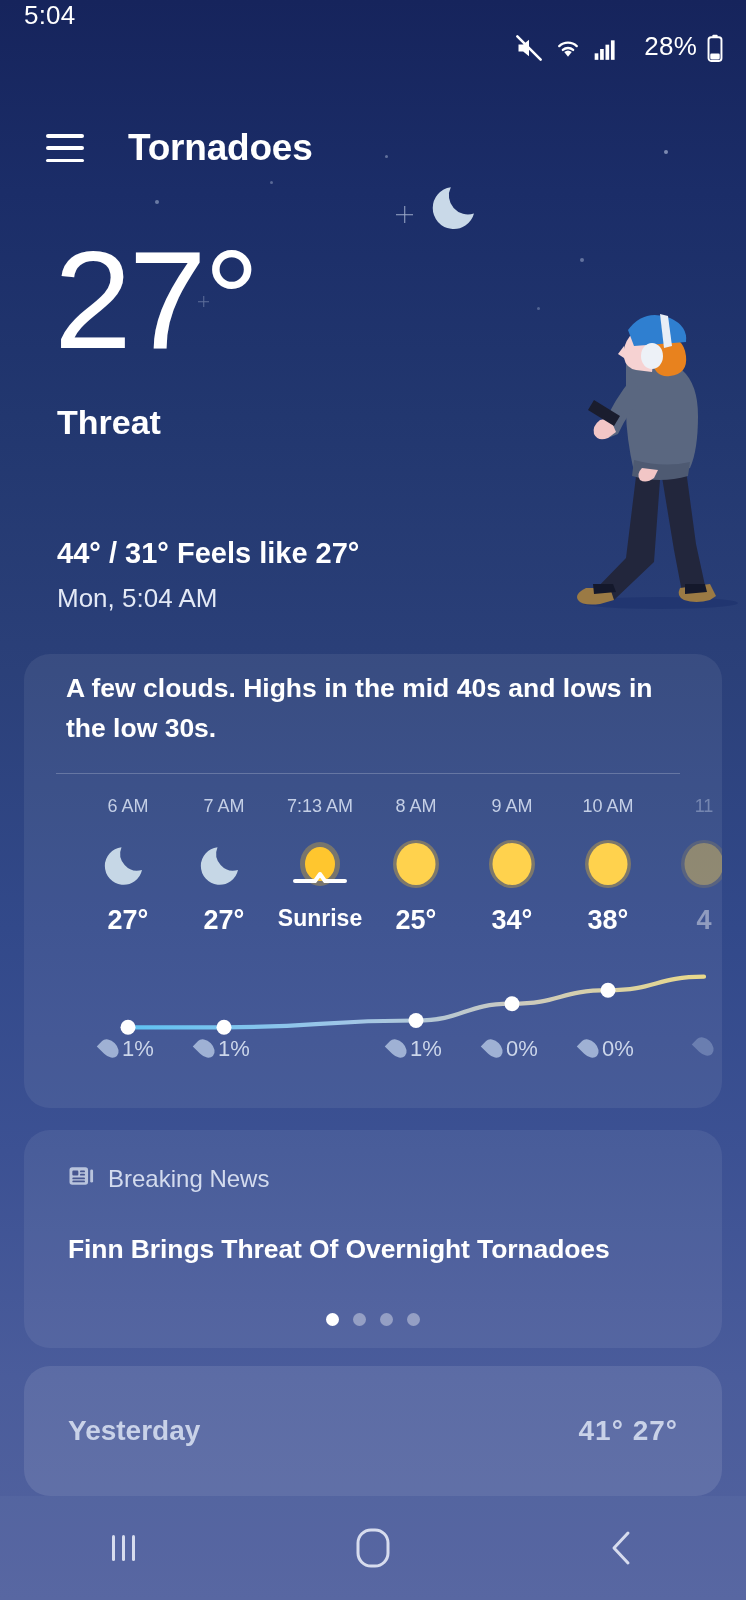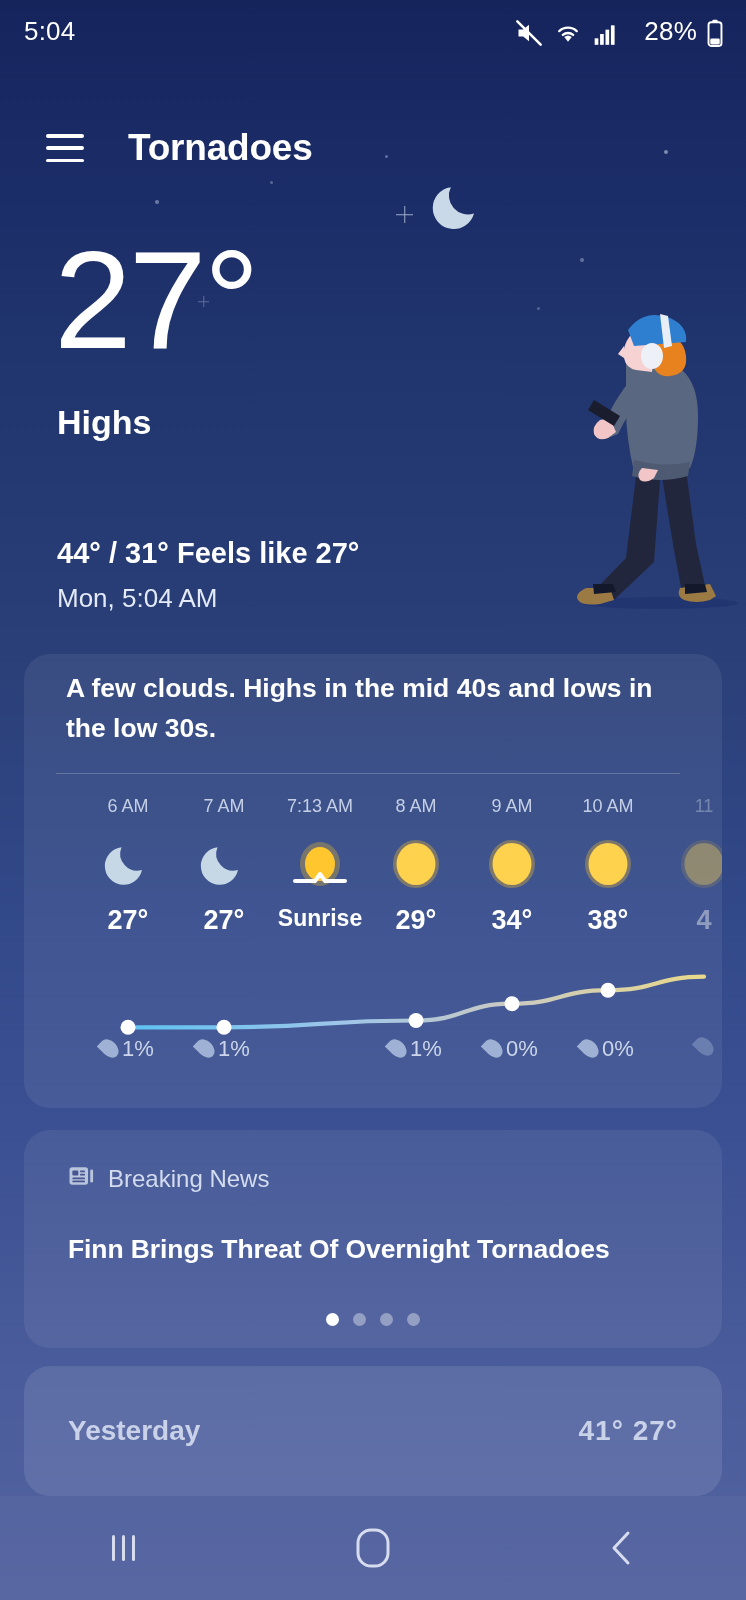--- a/index.html
+++ b/index.html
@@ -29,21 +29,21 @@
   .star-plus { position:absolute; opacity:.7; }
   .star-plus::before, .star-plus::after {
     content:""; position:absolute; background:#d4dff2;
   }
   .star-plus::before { width:100%; height:1.5px; top:50%; left:0; transform:translateY(-50%); }
   .star-plus::after  { height:100%; width:1.5px; left:50%; top:0; transform:translateX(-50%); }
 
   
   .statusbar {
     position:absolute; top:0; left:0; right:0; height:62px;
-    display:flex; align-items:center; justify-content:space-between;
+    display:flex; justify-content:space-between;
     padding:0 22px 0 24px;
     font-size:26px; font-weight:400; letter-spacing:.2px;
   }
   .sb-right { display:flex; align-items:flex-end; gap:9px; }
   .sb-right svg { display:block; }
   .batt-pct { font-size:26px; margin-left:16px; }
 
   
   .header {
     position:absolute; top:112px; left:0; right:0; height:72px;
@@ -199,21 +199,21 @@
     <div class="city">Tornadoes</div>
   </div>
 
   <div class="sky-moon">
     <svg width="56" height="56" viewBox="0 0 56 56">
       <path d="M44 35.5A19 19 0 0 1 20.8 9.2 21 21 0 1 0 44 35.5z" fill="#c9d9e8"></path>
     </svg>
   </div>
 
   <div class="cur-temp">27°</div>
-  <div class="cur-cond">Highs</div>
+  <div class="cur-cond">Threat</div>
   <div class="hilo">44° / 31° Feels like 27°</div>
   <div class="localtime">Mon, 5:04 AM</div>
 
   <div class="walker">
     <svg width="190" height="310" viewBox="0 0 190 310">
 
       <ellipse cx="104" cy="303" rx="78" ry="6" fill="#1b2f6b" opacity=".55"></ellipse>
 
       <path d="M82 160 L70 258 L36 293 L58 300 L98 262 L104 180z" fill="#22263c"></path>
 
@@ -312,21 +312,21 @@
         </div>
         <div class="h-precip" style="left: 248px;"></div>
         <div class="hour" style="left: 344px;">
           <div class="h-time">8 AM</div>
           <div class="h-icon">
             <svg width="54" height="54" viewBox="0 0 54 54">
               <ellipse cx="27" cy="27" rx="23" ry="24" fill="#c9a441" opacity=".45"></ellipse>
               <ellipse cx="27" cy="27" rx="19.5" ry="21" fill="#ffd24d"></ellipse>
             </svg>
           </div>
-          <div class="h-temp">29°</div>
+          <div class="h-temp">25°</div>
         </div>
         <div class="h-precip" style="left: 344px;">
           <span class="drop"></span>
           <span>1%</span>
         </div>
         <div class="hour" style="left: 440px;">
           <div class="h-time">9 AM</div>
           <div class="h-icon">
             <svg width="54" height="54" viewBox="0 0 54 54">
               <ellipse cx="27" cy="27" rx="23" ry="24" fill="#c9a441" opacity=".45"></ellipse>

